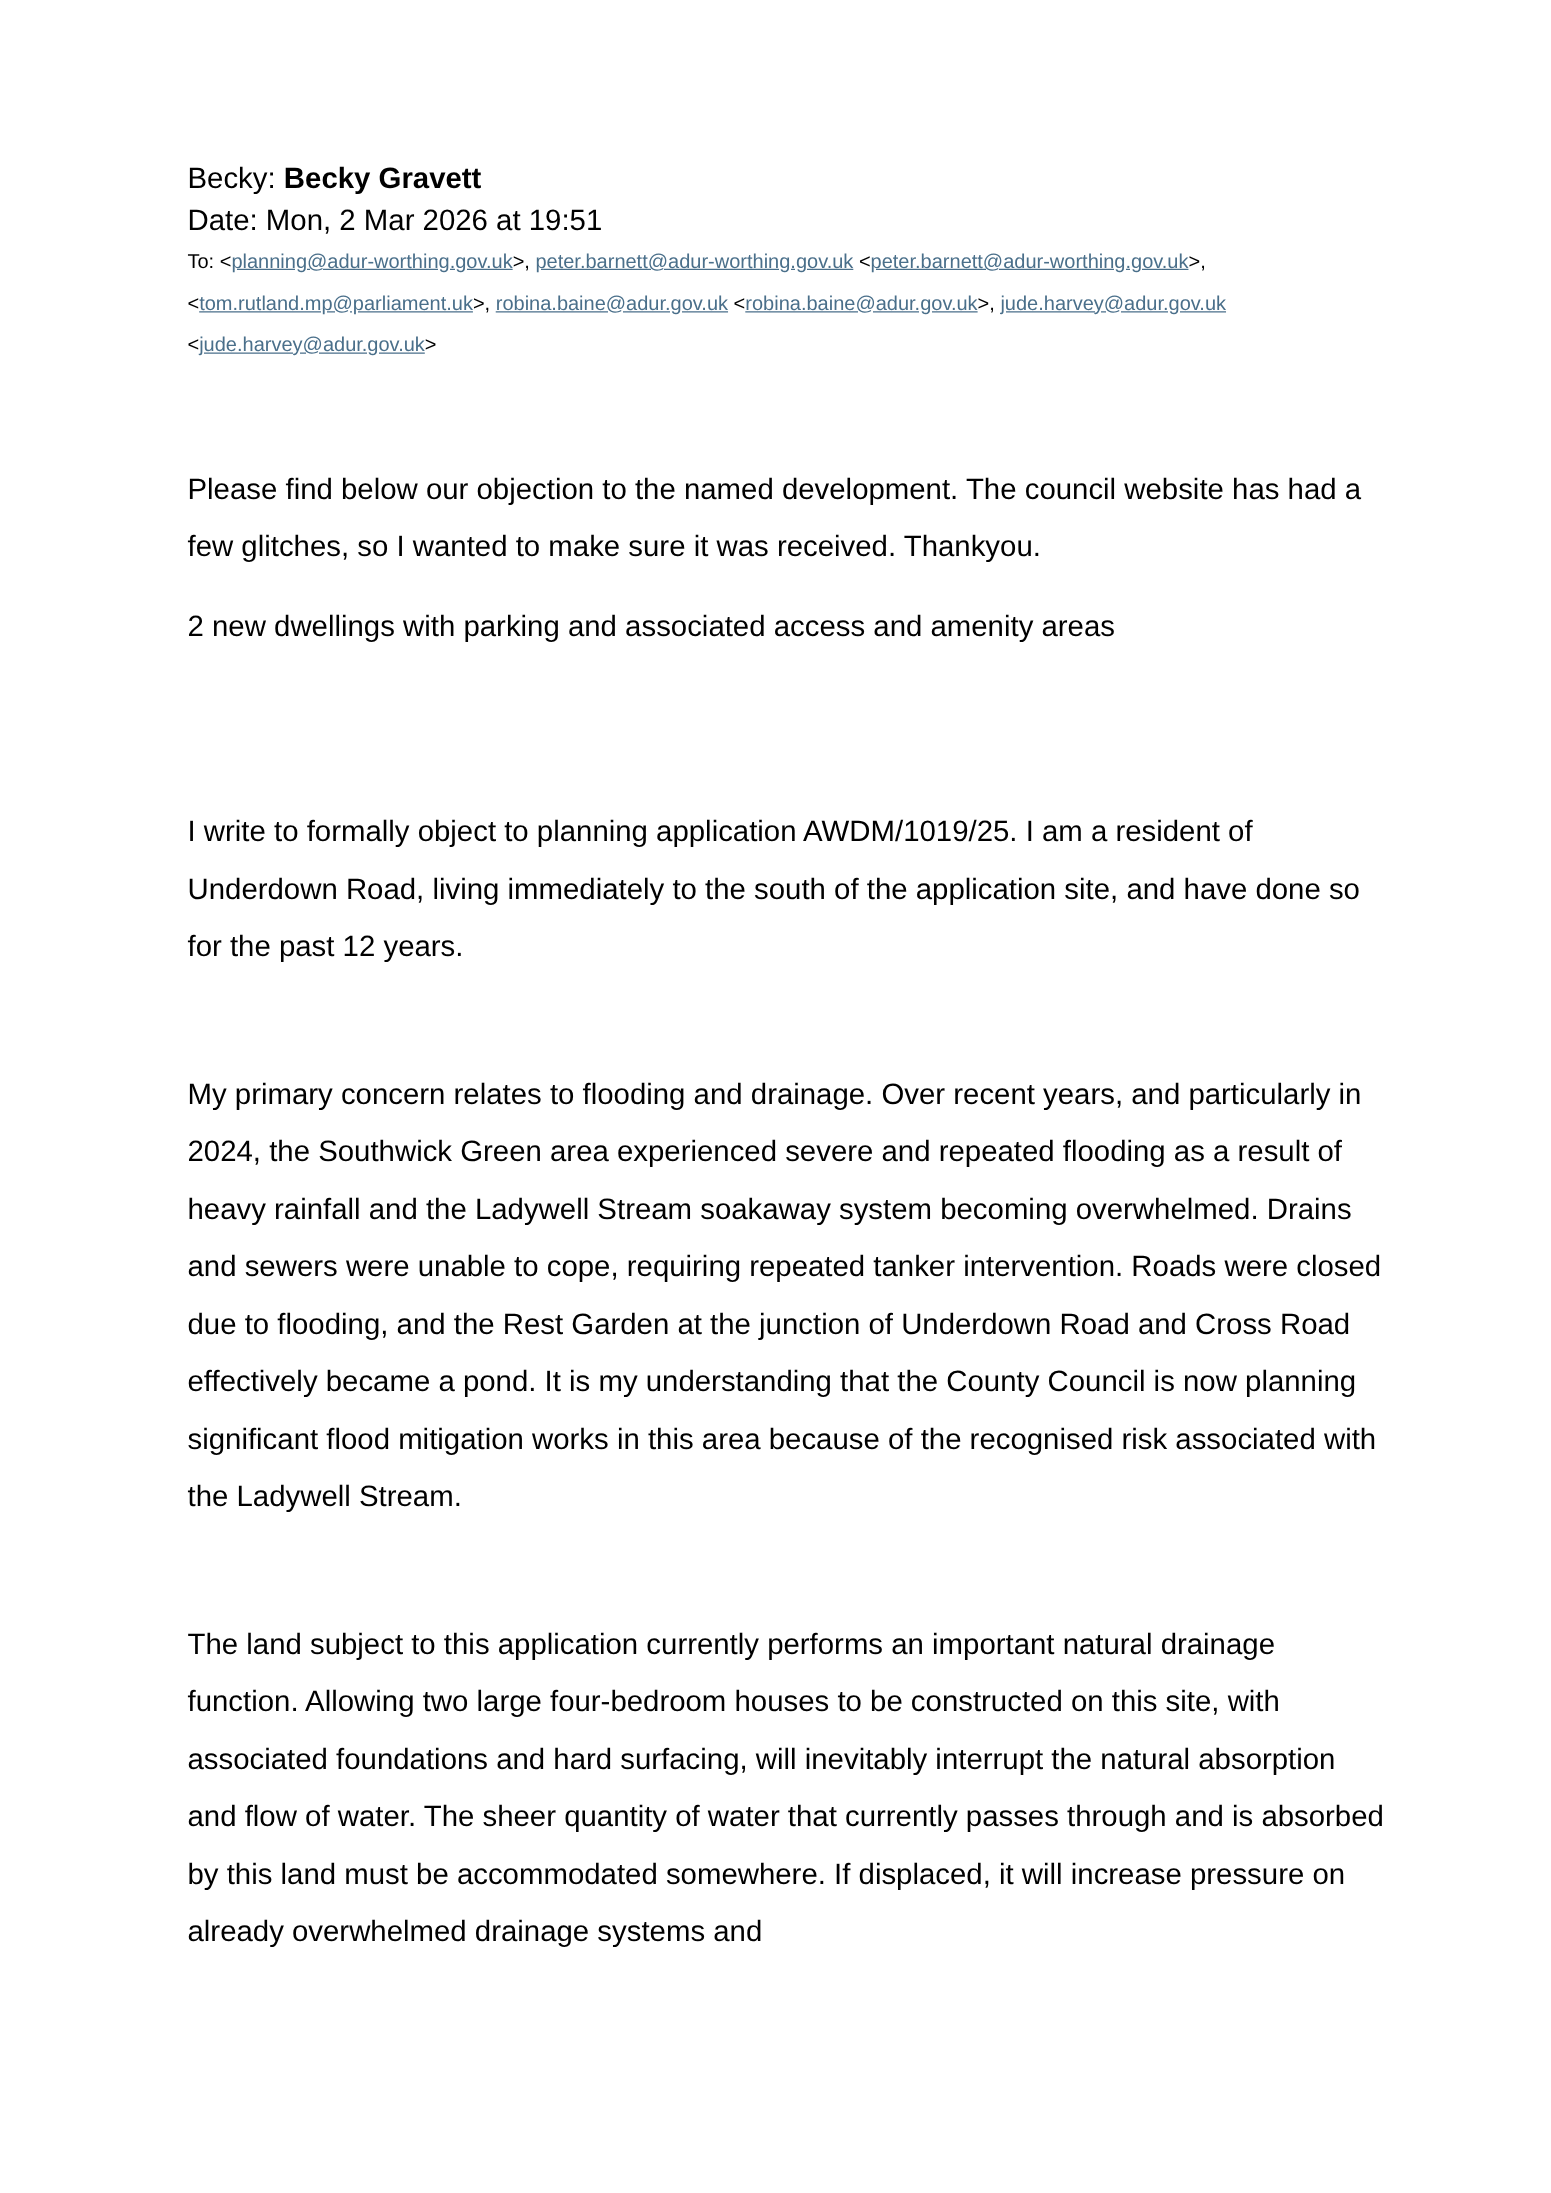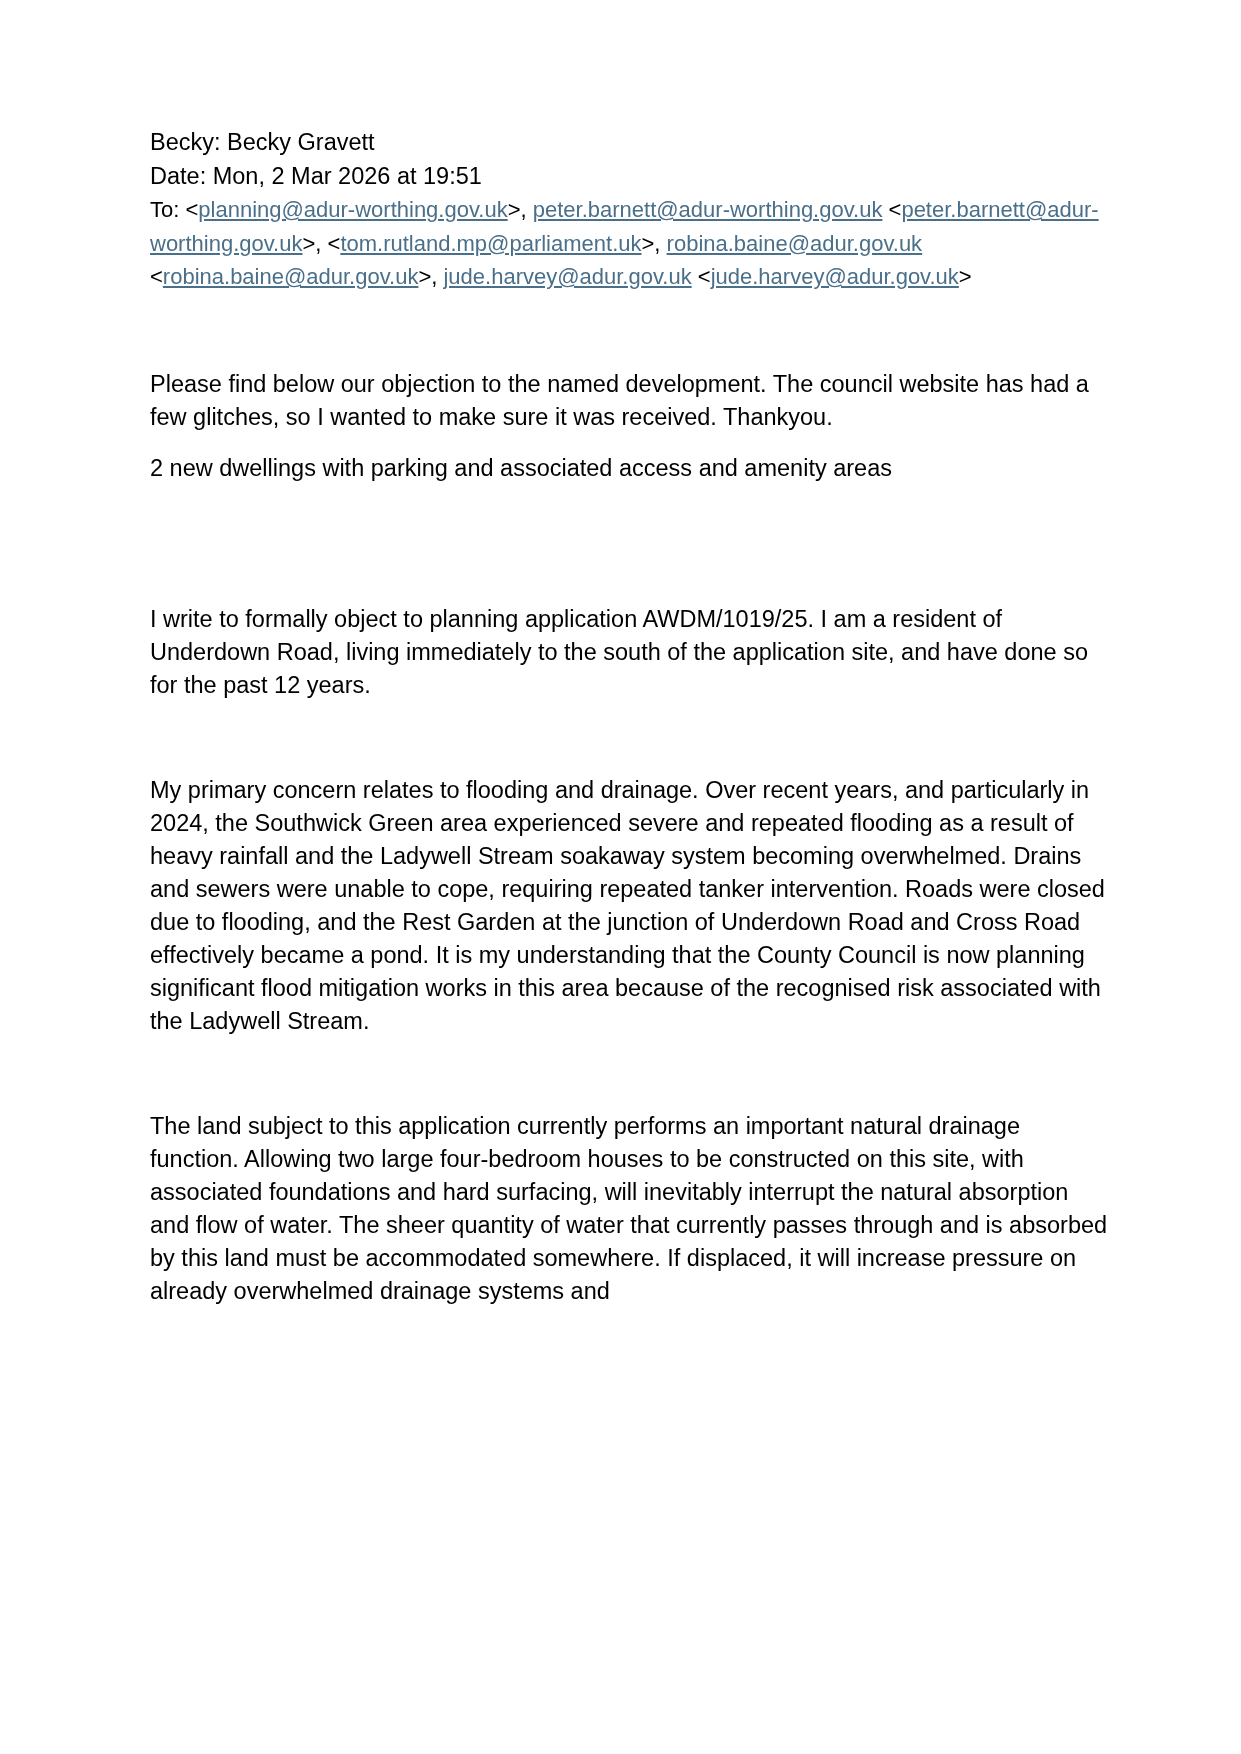--- a/index.html
+++ b/index.html
@@ -23,41 +23,41 @@
   }
   .header-block {
     font-size: 23.5px;
     line-height: 33.5px;
     color: #000000;
   }
   .header-block .line {
     white-space: normal;
   }
   .bold {
-    font-weight: normal;
+    font-weight: bold;
     text-align: right;
   }
   a.maillink {
     color: #4a6f8a;
     text-decoration: underline;
     word-break: break-word;
   }
   .addr-line {
-    font-size: 22px;
+    font-size: 16px;
     line-height: 33.5px;
   }
   .spacer-lg {
     height: 74px;
   }
   .spacer-md {
     height: 54px;
   }
   p.body-par {
     font-size: 23.5px;
-    line-height: 33px;
+    line-height: 46px;
     margin: 0 0 18px 0;
     color: #000000;
     text-align: left;
   }
   p.tight {
     margin-bottom: 10px;
   }
   .body-wrap {
     max-width: 965px;
   }

